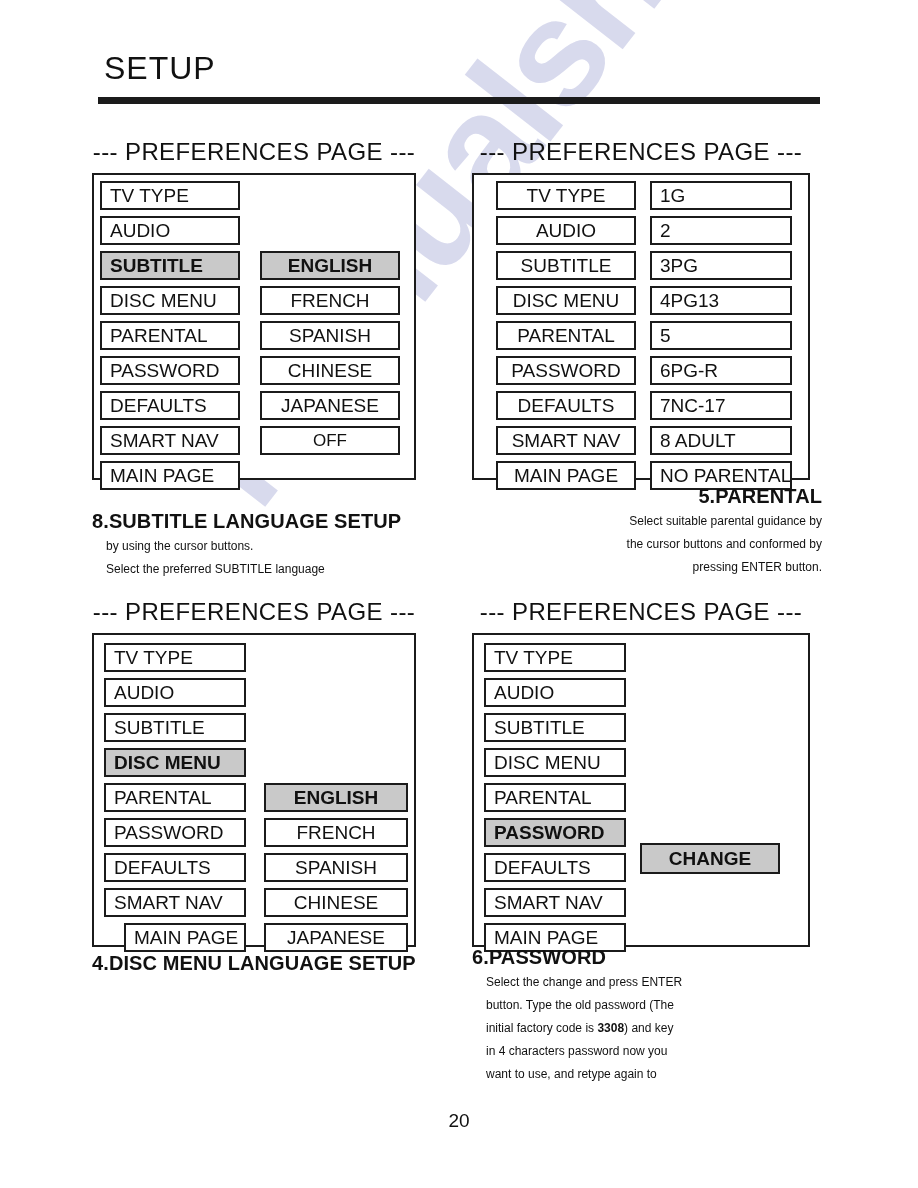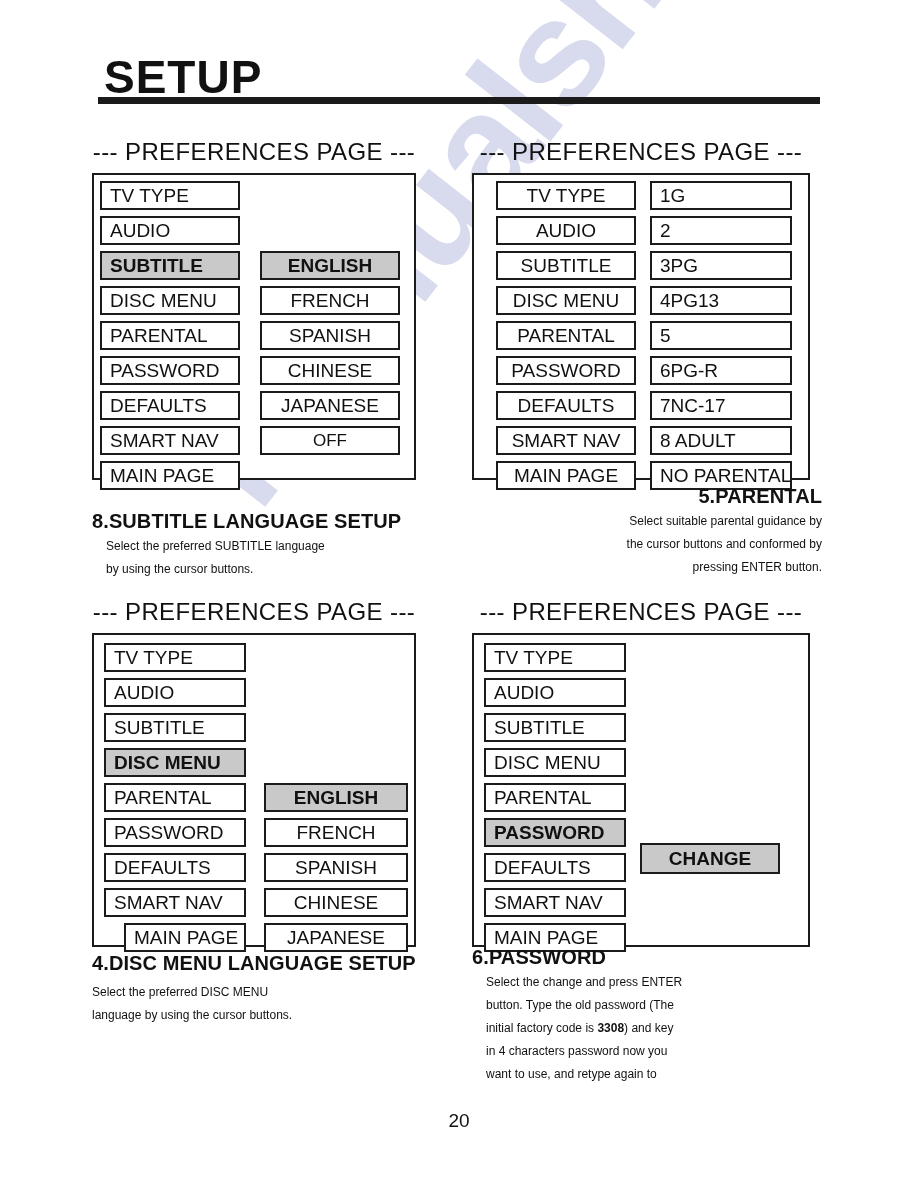--- a/index.html
+++ b/index.html
@@ -37,22 +37,22 @@
     transform: rotate(-52deg);
     transform-origin: left top;
     letter-spacing: -4px;
   }
 
   
   .page-title {
     position: absolute;
     left: 104px;
     top: 50px;
-    font-size: 46px;
-    font-weight: 700;
+    font-size: 32px;
+    font-weight: 400;
     letter-spacing: 1px;
     z-index: 3;
   }
   .title-rule {
     position: absolute;
     left: 98px;
     top: 97px;
     width: 722px;
     height: 7px;
     background: #1b1b1b;
@@ -179,22 +179,22 @@
         <div class="osd-item"><span>7NC-17</span></div>
         <div class="osd-item"><span>8 ADULT</span></div>
         <div class="osd-item"><span>NO PARENTAL</span></div>
       </div>
   </div>
 </div>
 
 <div class="note note-indent" id="note-subtitle" style="left:92px; top:510px; width:350px;">
   <div class="note-head">8.SUBTITLE LANGUAGE SETUP</div>
   <div class="note-body" id="note0-body">
+      <span class="ln"><span> by using the cursor buttons.</span></span>
       <span class="ln"><span>Select the preferred SUBTITLE language</span></span>
-      <span class="ln"><span> by using the cursor buttons.</span></span>
     </div>
 </div>
 
 <div class="note note-indent" id="note-parental" style="left:472px; top:485px; width:350px;text-align:right;">
   <div class="note-head">5.PARENTAL</div>
   <div class="note-body" id="note1-body">
       <span class="ln"><span>Select suitable parental guidance by</span></span>
       <span class="ln"><span>the cursor buttons and conformed by</span></span>
       <span class="ln"><span>pressing ENTER button.</span></span>
     </div>
@@ -239,24 +239,20 @@
         <div class="osd-item"><span>MAIN PAGE</span></div>
       </div>
     <div class="osd-col" id="p3-right" style="left:166px; top:208px; width:140px;">
         <div class="osd-item sel centered" style="height:31px;line-height:27px;"><span>CHANGE</span></div>
       </div>
   </div>
 </div>
 
 <div class="note" id="note-discmenu" style="left:92px; top:952px; width:360px;">
   <div class="note-head">4.DISC MENU LANGUAGE SETUP</div>
-  <div class="note-body" id="note2-body" style="margin-top:6px;">
-      <span class="ln"><span>Select the preferred DISC MENU</span></span>
-      <span class="ln"><span>language by using the cursor buttons.</span></span>
-    </div>
 </div>
 
 <div class="note note-indent" id="note-password" style="left:472px; top:946px; width:360px;">
   <div class="note-head">6.PASSWORD</div>
   <div class="note-body" id="note3-body">
       <span class="ln"><span>Select the change and press ENTER</span></span>
       <span class="ln"><span>button.  Type the old password (The</span></span>
       <span class="ln"><span>initial factory code is </span><b>3308</b><span>) and key</span></span>
       <span class="ln"><span>in 4 characters password now you</span></span>
       <span class="ln"><span>want to use, and retype again to</span></span>

